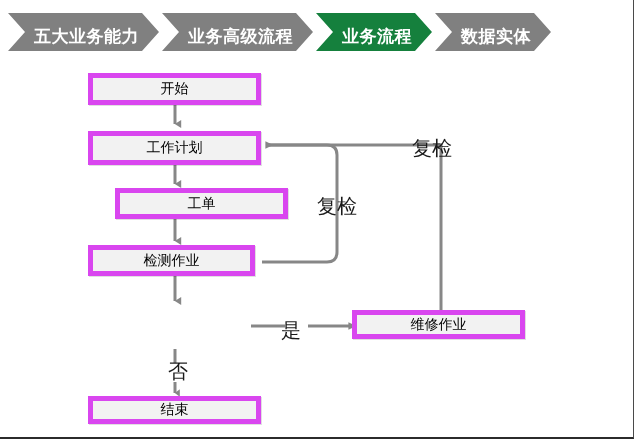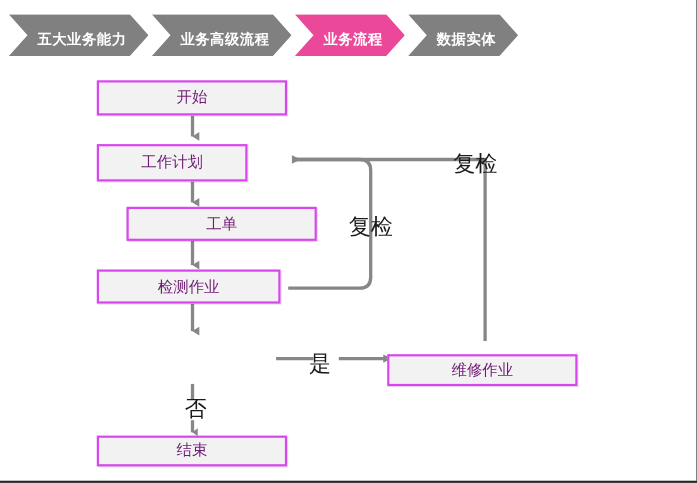--- a/index.html
+++ b/index.html
@@ -35,36 +35,36 @@
     align-items: stretch;
   }
   .chev {
     position: relative;
     height: 38px;
     display: flex;
     align-items: center;
     justify-content: flex-start;
     box-sizing: border-box;
     color: #ffffff;
-    font-size: 13px;
+    font-size: 17px;
     font-weight: bold;
     letter-spacing: 0.5px;
     white-space: nowrap;
     background: #808080;
     -webkit-clip-path: polygon(0 0, calc(100% - 17px) 0, 100% 50%, calc(100% - 17px) 100%, 0 100%, 17px 50%);
     clip-path: polygon(0 0, calc(100% - 17px) 0, 100% 50%, calc(100% - 17px) 100%, 0 100%, 17px 50%);
     padding: 8px 20px 0 26px;
     margin-right: 3px;
   }
   .chev.first {
     -webkit-clip-path: polygon(0 0, calc(100% - 17px) 0, 100% 50%, calc(100% - 17px) 100%, 0 100%, 17px 50%);
     clip-path: polygon(0 0, calc(100% - 17px) 0, 100% 50%, calc(100% - 17px) 100%, 0 100%, 17px 50%);
   }
   .chev.active {
-    background: #ec4899;
+    background: #15803d;
   }
   .chev-label { pointer-events: none; }
 
   
   #flow {
     position: absolute;
     left: 0; top: 0;
     width: 634px; height: 439px;
   }
   #wires {
@@ -73,23 +73,23 @@
     width: 634px; height: 439px;
   }
 
   .node {
     position: absolute;
     box-sizing: border-box;
     display: flex;
     align-items: center;
     justify-content: center;
     background: #f2f2f2;
-    border: 2px solid #d946ef;
+    border: 5px solid #d946ef;
     box-shadow: 1px 1px 0 rgba(0,0,0,0.12);
-    color: #701a75;
+    color: #000000;
     font-size: 14px;
     white-space: nowrap;
   }
   .node-label { pointer-events: none; }
 
   .diamond-wrap {
     position: absolute;
     display: flex;
     align-items: center;
     justify-content: center;
@@ -171,34 +171,34 @@
       <path d="M262,262 L327,262 Q337,262 337,252 L337,155 Q337,145 327,145 L266,145" stroke-linejoin="round" marker-end="url(#arrow-left)"></path>
 
       <path d="M441,310 L441,145 L266,145"></path>
     </g>
   </svg>
 
   <div class="node" style="left:88px; top:73px; width:173px; height:32px;">
     <span class="node-label">开始</span>
   </div>
 
-  <div class="node" style="left:88px; top:131px; width:137px; height:34px;">
+  <div class="node" style="left:88px; top:131px; width:173px; height:34px;">
     <span class="node-label">工作计划</span>
   </div>
 
   <div class="node" style="left:88px; top:188px; width:173px; height:31px;margin-left:27px;">
     <span class="node-label">工单</span>
   </div>
 
   <div class="node" style="left:88px; top:245px; width:167px; height:31px;">
     <span class="node-label">检测作业</span>
   </div>
 
 
-  <div class="node" style="left:352px; top:310px; width:173px; height:29px;margin-top:12px;">
+  <div class="node" style="left:352px; top:310px; width:173px; height:29px;">
     <span class="node-label">维修作业</span>
   </div>
 
   <div class="node" style="left:88px; top:396px; width:173px; height:28px;font-family:Liberation Serif, serif;">
     <span class="node-label">结束</span>
   </div>
 
   <div class="edge-label" style="left:281px; top:317px;">是</div>
 
   <div class="edge-label" style="left:168px; top:358px;">否</div>

